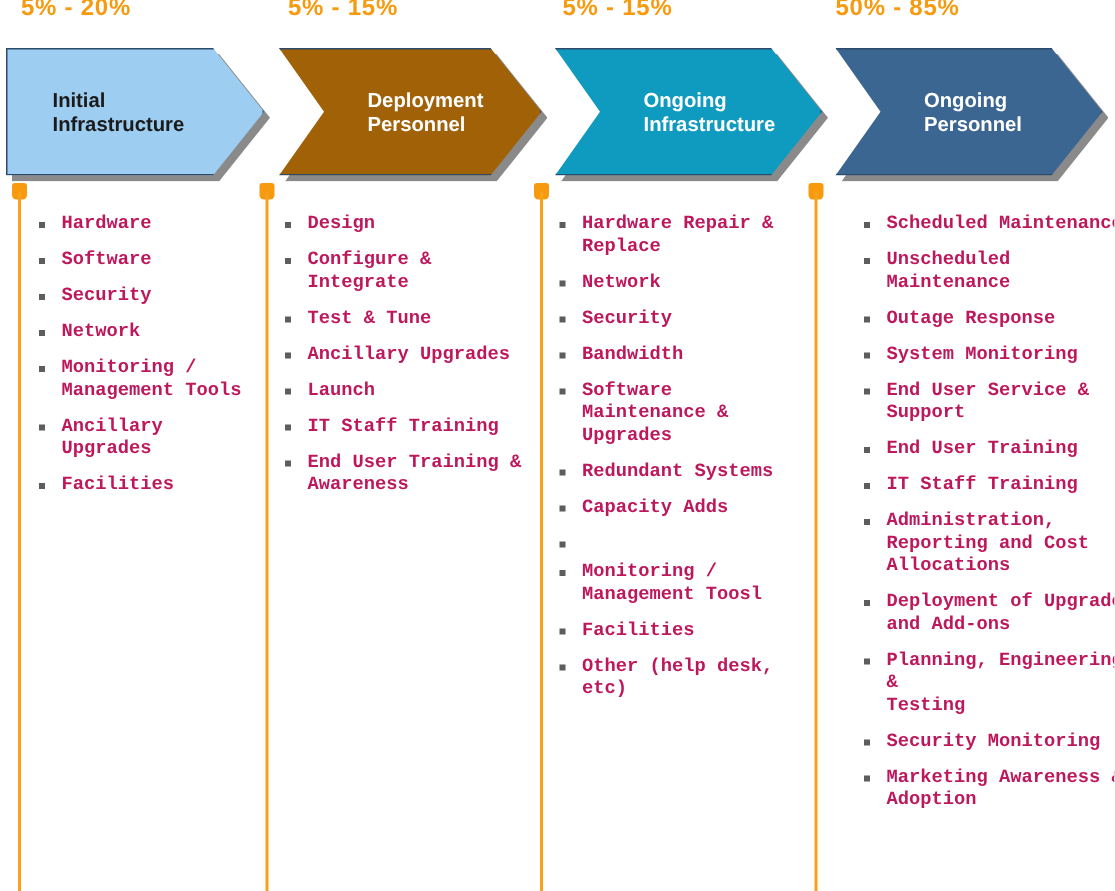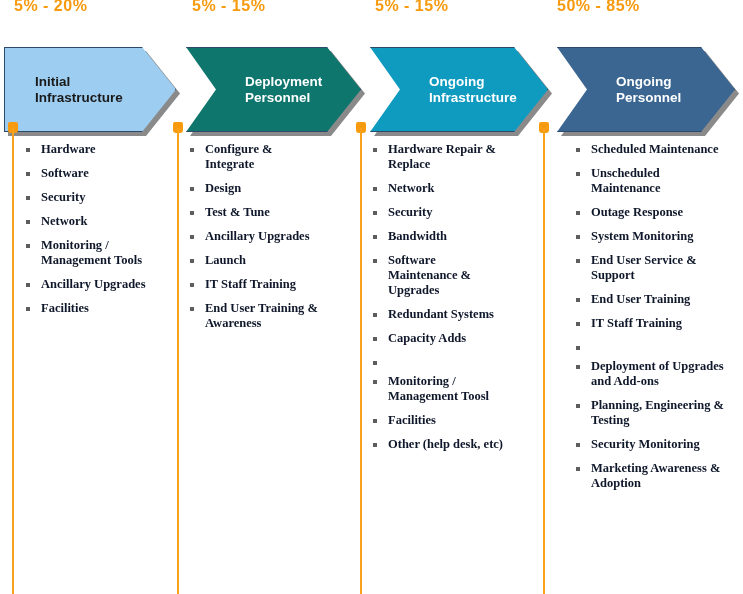--- a/index.html
+++ b/index.html
@@ -33,21 +33,21 @@
     font-weight: bold;
     color: #f79a0e;
     letter-spacing: 0.5px;
     white-space: nowrap;
     font-family: "Liberation Sans", sans-serif;
   }
 
   
   .chev-band {
     position: absolute;
-    top: 47px;
+    top: 32px;
     left: 0;
     width: 743px;
     height: 92px;
   }
   .chev {
     position: absolute;
     top: 0;
     height: 85px;
     display: flex;
     align-items: center;
@@ -109,23 +109,23 @@
     width: 4px;
     height: 4px;
     background: #5d5d5d;
     margin-top: 6px;
     margin-right: 11px;
   }
   .bullet-text {
     font-size: 12.5px;
     font-weight: bold;
     line-height: 15px;
-    color: #0f172a;
+    color: #be185d;
     white-space: pre-line;
-    font-family: Liberation Serif, serif;
+    font-family: Liberation Mono, monospace;
   }
 </style>
 </head>
 <body>
 
 <div id="canvas">
 
   <div class="pct-row">
       <div class="pct" style="left: 14px;">5% - 20%</div>
       <div class="pct" style="left: 192px;">5% - 15%</div>
@@ -133,21 +133,21 @@
       <div class="pct" style="left: 557px;">50% - 85%</div>
     </div>
 
   <div class="chev-band">
       <div class="chev-shadow first" style="left: 8px; width: 172px;"></div>
       <div class="chev first" style="left: 4px; width: 172px; background: rgb(157, 205, 240); border: 1px solid rgb(46, 74, 107);">
         <div class="chev-label" style="color: rgb(26, 26, 26); margin-left: 30px;">Initial
 Infrastructure</div>
       </div>
       <div class="chev-shadow" style="left: 190px; width: 175px;"></div>
-      <div class="chev" style="left: 186px; width: 175px; background: #0f766e; border: 1px solid rgb(46, 74, 107);">
+      <div class="chev" style="left: 186px; width: 175px; background: #a16207; border: 1px solid rgb(46, 74, 107);">
         <div class="chev-label" style="color: rgb(255, 255, 255); margin-left: 58px;">Deployment
 Personnel</div>
       </div>
       <div class="chev-shadow" style="left: 374px; width: 178px;"></div>
       <div class="chev" style="left: 370px; width: 178px; background: rgb(15, 154, 192); border: 1px solid rgb(46, 74, 107);">
         <div class="chev-label" style="color: rgb(255, 255, 255); margin-left: 58px;">Ongoing
 Infrastructure</div>
       </div>
       <div class="chev-shadow" style="left: 561px; width: 178px;"></div>
       <div class="chev" style="left: 557px; width: 178px; background: rgb(58, 102, 145); border: 1px solid rgb(46, 74, 107);">
@@ -195,26 +195,26 @@
           <span class="bullet-text">Ancillary Upgrades</span>
         </div>
         <div class="bullet-item">
           <span class="bullet-dot"></span>
           <span class="bullet-text">Facilities</span>
         </div>
       </div>
       <div class="col" style="left: 190px; top: 142px; width: 168px;">
         <div class="bullet-item">
           <span class="bullet-dot"></span>
+          <span class="bullet-text">Design</span>
+        </div>
+        <div class="bullet-item">
+          <span class="bullet-dot"></span>
           <span class="bullet-text">Configure &amp;
 Integrate</span>
-        </div>
-        <div class="bullet-item">
-          <span class="bullet-dot"></span>
-          <span class="bullet-text">Design</span>
         </div>
         <div class="bullet-item">
           <span class="bullet-dot"></span>
           <span class="bullet-text">Test &amp; Tune</span>
         </div>
         <div class="bullet-item">
           <span class="bullet-dot"></span>
           <span class="bullet-text">Ancillary Upgrades</span>
         </div>
         <div class="bullet-item">
@@ -306,20 +306,23 @@
         <div class="bullet-item">
           <span class="bullet-dot"></span>
           <span class="bullet-text">End User Training</span>
         </div>
         <div class="bullet-item">
           <span class="bullet-dot"></span>
           <span class="bullet-text">IT Staff Training</span>
         </div>
         <div class="bullet-item">
           <span class="bullet-dot"></span>
+          <span class="bullet-text">Administration,
+Reporting and Cost
+Allocations</span>
         </div>
         <div class="bullet-item">
           <span class="bullet-dot"></span>
           <span class="bullet-text">Deployment of Upgrades
 and Add-ons</span>
         </div>
         <div class="bullet-item">
           <span class="bullet-dot"></span>
           <span class="bullet-text">Planning, Engineering &amp;
 Testing</span>

